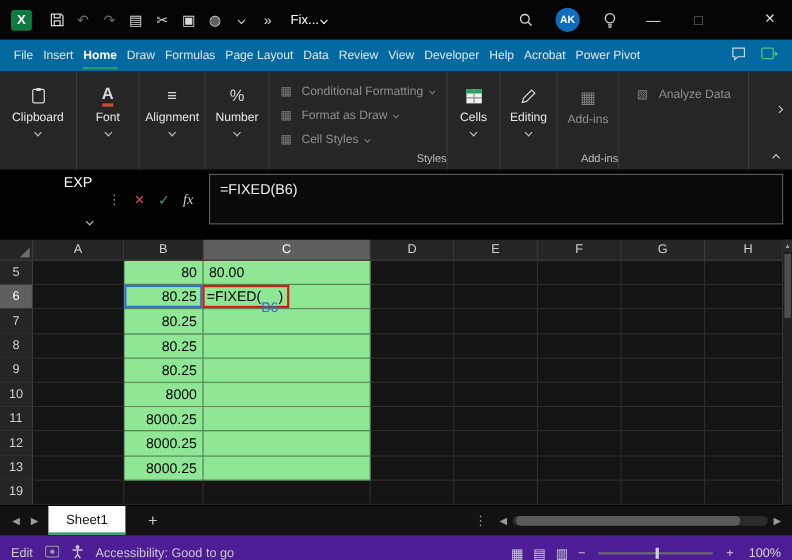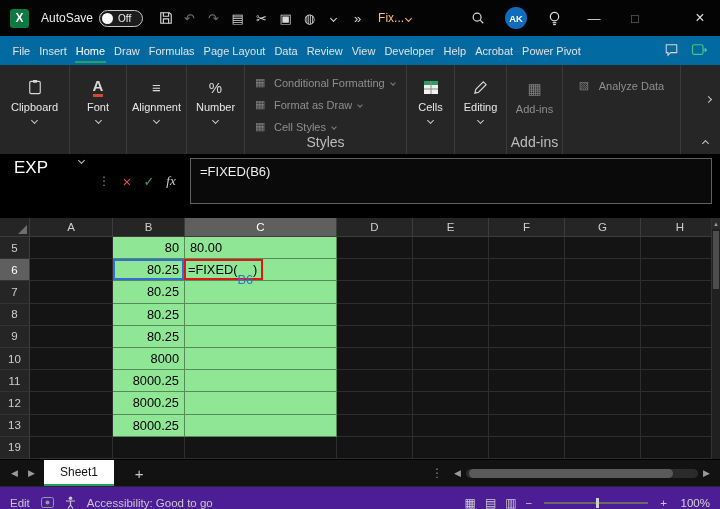--- a/index.html
+++ b/index.html
@@ -22,58 +22,58 @@
   
   .titlebar{height:36px;background:#040404;display:flex;align-items:center;padding:0 8px 0 10px;font-size:12px;}
   .xl-logo{width:19px;height:19px;background:#0e7a41;border-radius:3px;color:#fff;font-weight:bold;font-size:12px;display:flex;align-items:center;justify-content:center;flex:0 0 auto;}
   .autosave{display:flex;align-items:center;gap:6px;margin-left:12px;color:#ececec;white-space:nowrap;}
   .toggle{width:44px;height:17px;border:1px solid #c9c9c9;border-radius:9px;display:flex;align-items:center;padding:1px 5px 1px 2px;gap:5px;background:#1c1c1c;}
   .knob{width:11px;height:11px;border-radius:50%;background:#fff;}
   .toggle-label{font-size:10px;color:#ececec;}
   .qa{display:flex;align-items:center;gap:3px;margin-left:12px;}
   .qa-icon{color:#d8d8d8;font-size:13px;width:21px;height:20px;display:flex;align-items:center;justify-content:center;}
   .qa-icon.dim{color:#6f6f6f;}
-  .file-chip{display:flex;align-items:center;gap:2px;color:#fdba74;margin-left:10px;white-space:nowrap;}
+  .file-chip{display:flex;align-items:center;gap:2px;color:#ffffff;margin-left:10px;white-space:nowrap;}
   .tb-right{margin-left:auto;display:flex;align-items:center;gap:17px;}
   .avatar{width:22px;height:22px;border-radius:50%;background:var(--avatar-blue);color:#fff;font-size:9.5px;display:flex;align-items:center;justify-content:center;font-weight:bold;}
   .win-btn{color:#dedede;font-size:13px;width:24px;text-align:center;}
   .win-btn.max{opacity:.55;}
   .win-btn.close{font-size:16px;margin-left:24px;}
 
   
   .menubar{height:29px;background:#0369a1;display:flex;align-items:center;padding-left:8px;font-size:11px;white-space:nowrap;}
   .menu-item{padding:0 4.5px;height:100%;display:flex;align-items:center;color:#e3e3e3;position:relative;}
-  .menu-item.active{color:#fff;font-weight:normal;}
+  .menu-item.active{color:#fff;font-weight:bold;}
   .menu-item.active::after{content:"";position:absolute;left:4px;right:4px;bottom:2px;height:2.5px;background:var(--accent-green);}
   .mb-right{margin-left:auto;display:flex;align-items:center;gap:12px;margin-right:12px;flex:0 0 auto;}
 
   
   .ribbon{height:90px;background:#262626;display:flex;position:relative;border-bottom:1px solid #000;}
   .rgroup{border-right:1px solid #3a3a3a;display:flex;flex-direction:column;align-items:center;position:relative;}
   .bigwrap{justify-content:flex-start;}
   .bigbtn{display:flex;flex-direction:column;align-items:center;gap:4px;padding-top:12px;width:100%;height:100%;}
   .bicon{height:20px;display:flex;align-items:center;justify-content:center;color:#d8d8d8;font-size:15px;}
   .font-a{font-size:15px;font-weight:bold;border-bottom:3px solid #d04a3a;line-height:14px;}
   .blabel{font-size:11px;color:#e8e8e8;}
   .blabel.dim{color:#8f8f8f;}
   .bigbtn .chev{color:#c9c9c9;margin-top:1px;}
   .styles-group{align-items:stretch;}
   .stylerow{display:flex;align-items:center;gap:6px;padding:0 10px;height:21px;margin-top:1px;color:#8f8f8f;}
   .srow-icon{font-size:11px;color:#7f7f7f;width:13px;}
   .srow-label{font-size:11px;white-space:nowrap;}
   .stylerow .chev{color:#7f7f7f;width:4px;height:4px;}
-  .group-label{position:absolute;bottom:4px;left:0;right:0;text-align:center;font-size:14px;color:#bdbdbd;}
+  .group-label{position:absolute;bottom:4px;left:0;right:0;text-align:right;font-size:10px;color:#bdbdbd;}
   .analyze-btn{display:flex;align-items:center;gap:7px;margin-top:14px;color:#8f8f8f;font-size:11px;white-space:nowrap;}
   .ribbon-rightstrip{flex:1 1 auto;position:relative;}
   .pane-chev{position:absolute;right:9px;top:32px;color:#c9c9c9;}
   .collapse-chev{position:absolute;right:12px;bottom:8px;color:#c9c9c9;}
 
   
   .formula-row{height:52px;background:#000;display:flex;align-items:center;padding:3px 8px 3px 6px;}
-  .name-box{width:86px;display:flex;align-items:flex-start;justify-content:space-between;color:#fff;font-size:17px;padding:0 8px 0 8px;height:100%;}
+  .name-box{width:86px;display:flex;align-items:flex-end;justify-content:space-between;color:#fff;font-size:13px;padding:0 8px 0 8px;height:100%;flex-direction:column;}
   .name-box .chev{color:#bdbdbd;}
   .fb-dots{color:#8a8a8a;font-size:12px;padding:0 6px;}
   .fb-btn{width:22px;height:22px;display:flex;align-items:center;justify-content:center;font-size:13px;}
   .fb-cancel{color:var(--cancel-red);font-size:15px;}
   .fb-enter{color:var(--enter-green);}
   .fb-fx{color:#cfcfcf;font-style:italic;font-family:"Liberation Serif",serif;font-size:13px;}
   .formula-input{flex:1;margin-left:8px;height:46px;border:1px solid #5f5f5f;background:#0a0a0a;color:#f0f0f0;font-size:13px;padding:5px 9px;}
 
   .gap-strip{height:11px;background:#000;}
 
@@ -115,27 +115,20 @@
   .view-icon{font-size:12px;color:#cfcfcf;}
   .zoom-track{width:104px;height:2px;background:#6a6a6a;position:relative;margin:0 3px;}
   .zoom-thumb{position:absolute;left:50%;top:-4px;width:3px;height:10px;background:#d0d0d0;}
   .zoom-pct{width:34px;text-align:right;color:#d6d6d6;}
 </style>
 </head>
 <body>
 
 <div class="titlebar">
   <div class="xl-logo">X</div>
-  <div class="autosave">
-    <span>AutoSave</span>
-    <span class="toggle">
-      <span class="knob"></span>
-      <span class="toggle-label">Off</span>
-    </span>
-  </div>
   <div class="qa">
     <span class="qa-icon">
       <svg width="14" height="14" viewBox="0 0 16 16">
           <path d="M2 2h10l2 2v10H2z" fill="none" stroke="#d8d8d8" stroke-width="1.3"></path>
           <path d="M5 2v4h6V2M5 14V9h6v5" fill="none" stroke="#d8d8d8" stroke-width="1.3"></path>
         </svg>
     </span>
     <span class="qa-icon dim">↶</span>
     <span class="qa-icon dim">↷</span>
     <span class="qa-icon">▤</span>

